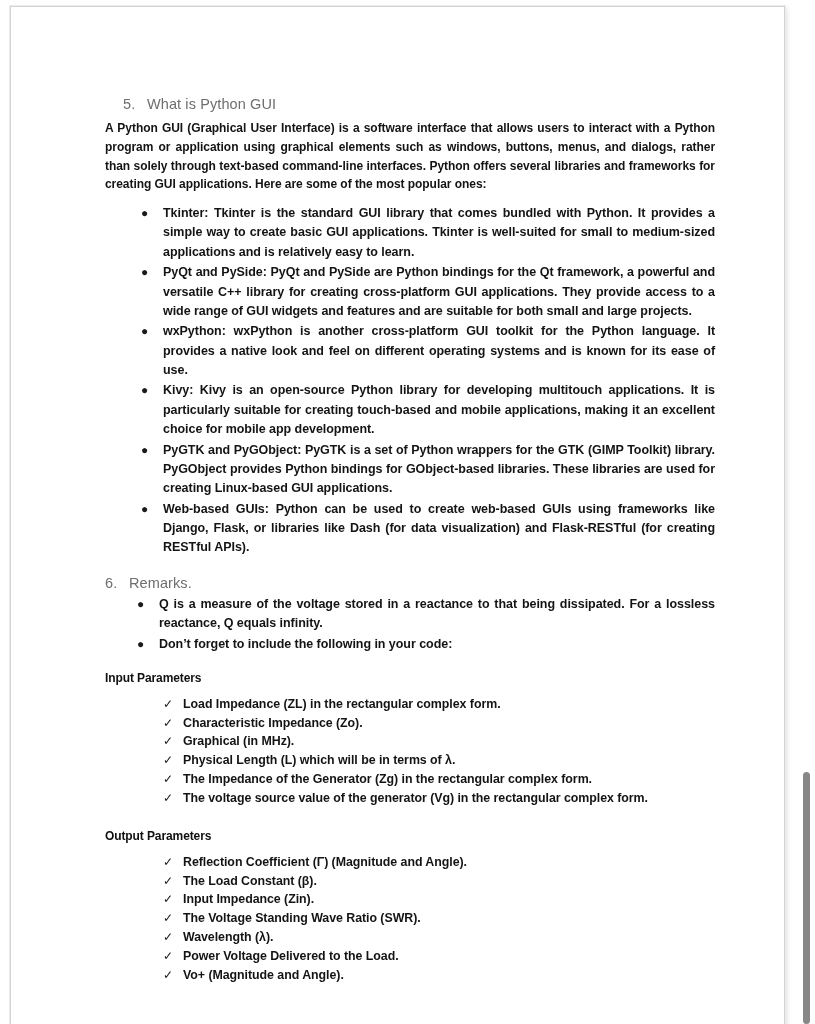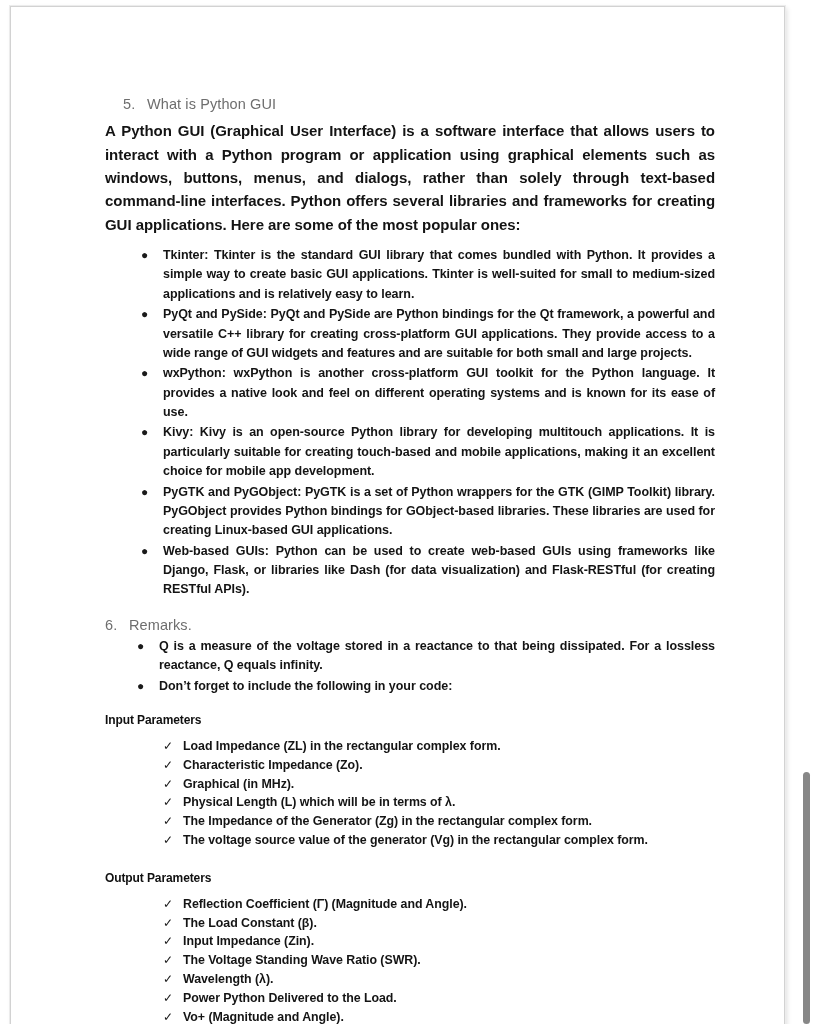--- a/index.html
+++ b/index.html
@@ -62,21 +62,21 @@
   }
   .section-head.indented {
     padding-left: 18px;
   }
   .sec-5 { margin: 0 0 6px 0; }
   .sec-6 { margin: 0 0 3px 0; }
 
   
   .body-para {
     margin: 0;
-    font-size: 15px;
+    font-size: 12px;
     font-weight: bold;
     color: #141414;
     text-align: justify;
     line-height: 1.56;
     letter-spacing: -0.05px;
   }
 
   
   ul.disc-list {
     list-style: none;
@@ -273,21 +273,21 @@
         <li>
           <span class="check-glyph">✓</span>
           <span>The Voltage Standing Wave Ratio (SWR).</span>
         </li>
         <li>
           <span class="check-glyph">✓</span>
           <span>Wavelength (λ).</span>
         </li>
         <li>
           <span class="check-glyph">✓</span>
-          <span>Power Python Delivered to the Load.</span>
+          <span>Power Voltage Delivered to the Load.</span>
         </li>
         <li>
           <span class="check-glyph">✓</span>
           <span>Vo+ (Magnitude and Angle).</span>
         </li>
       </ul>
 
     </div>
   </div>
 

